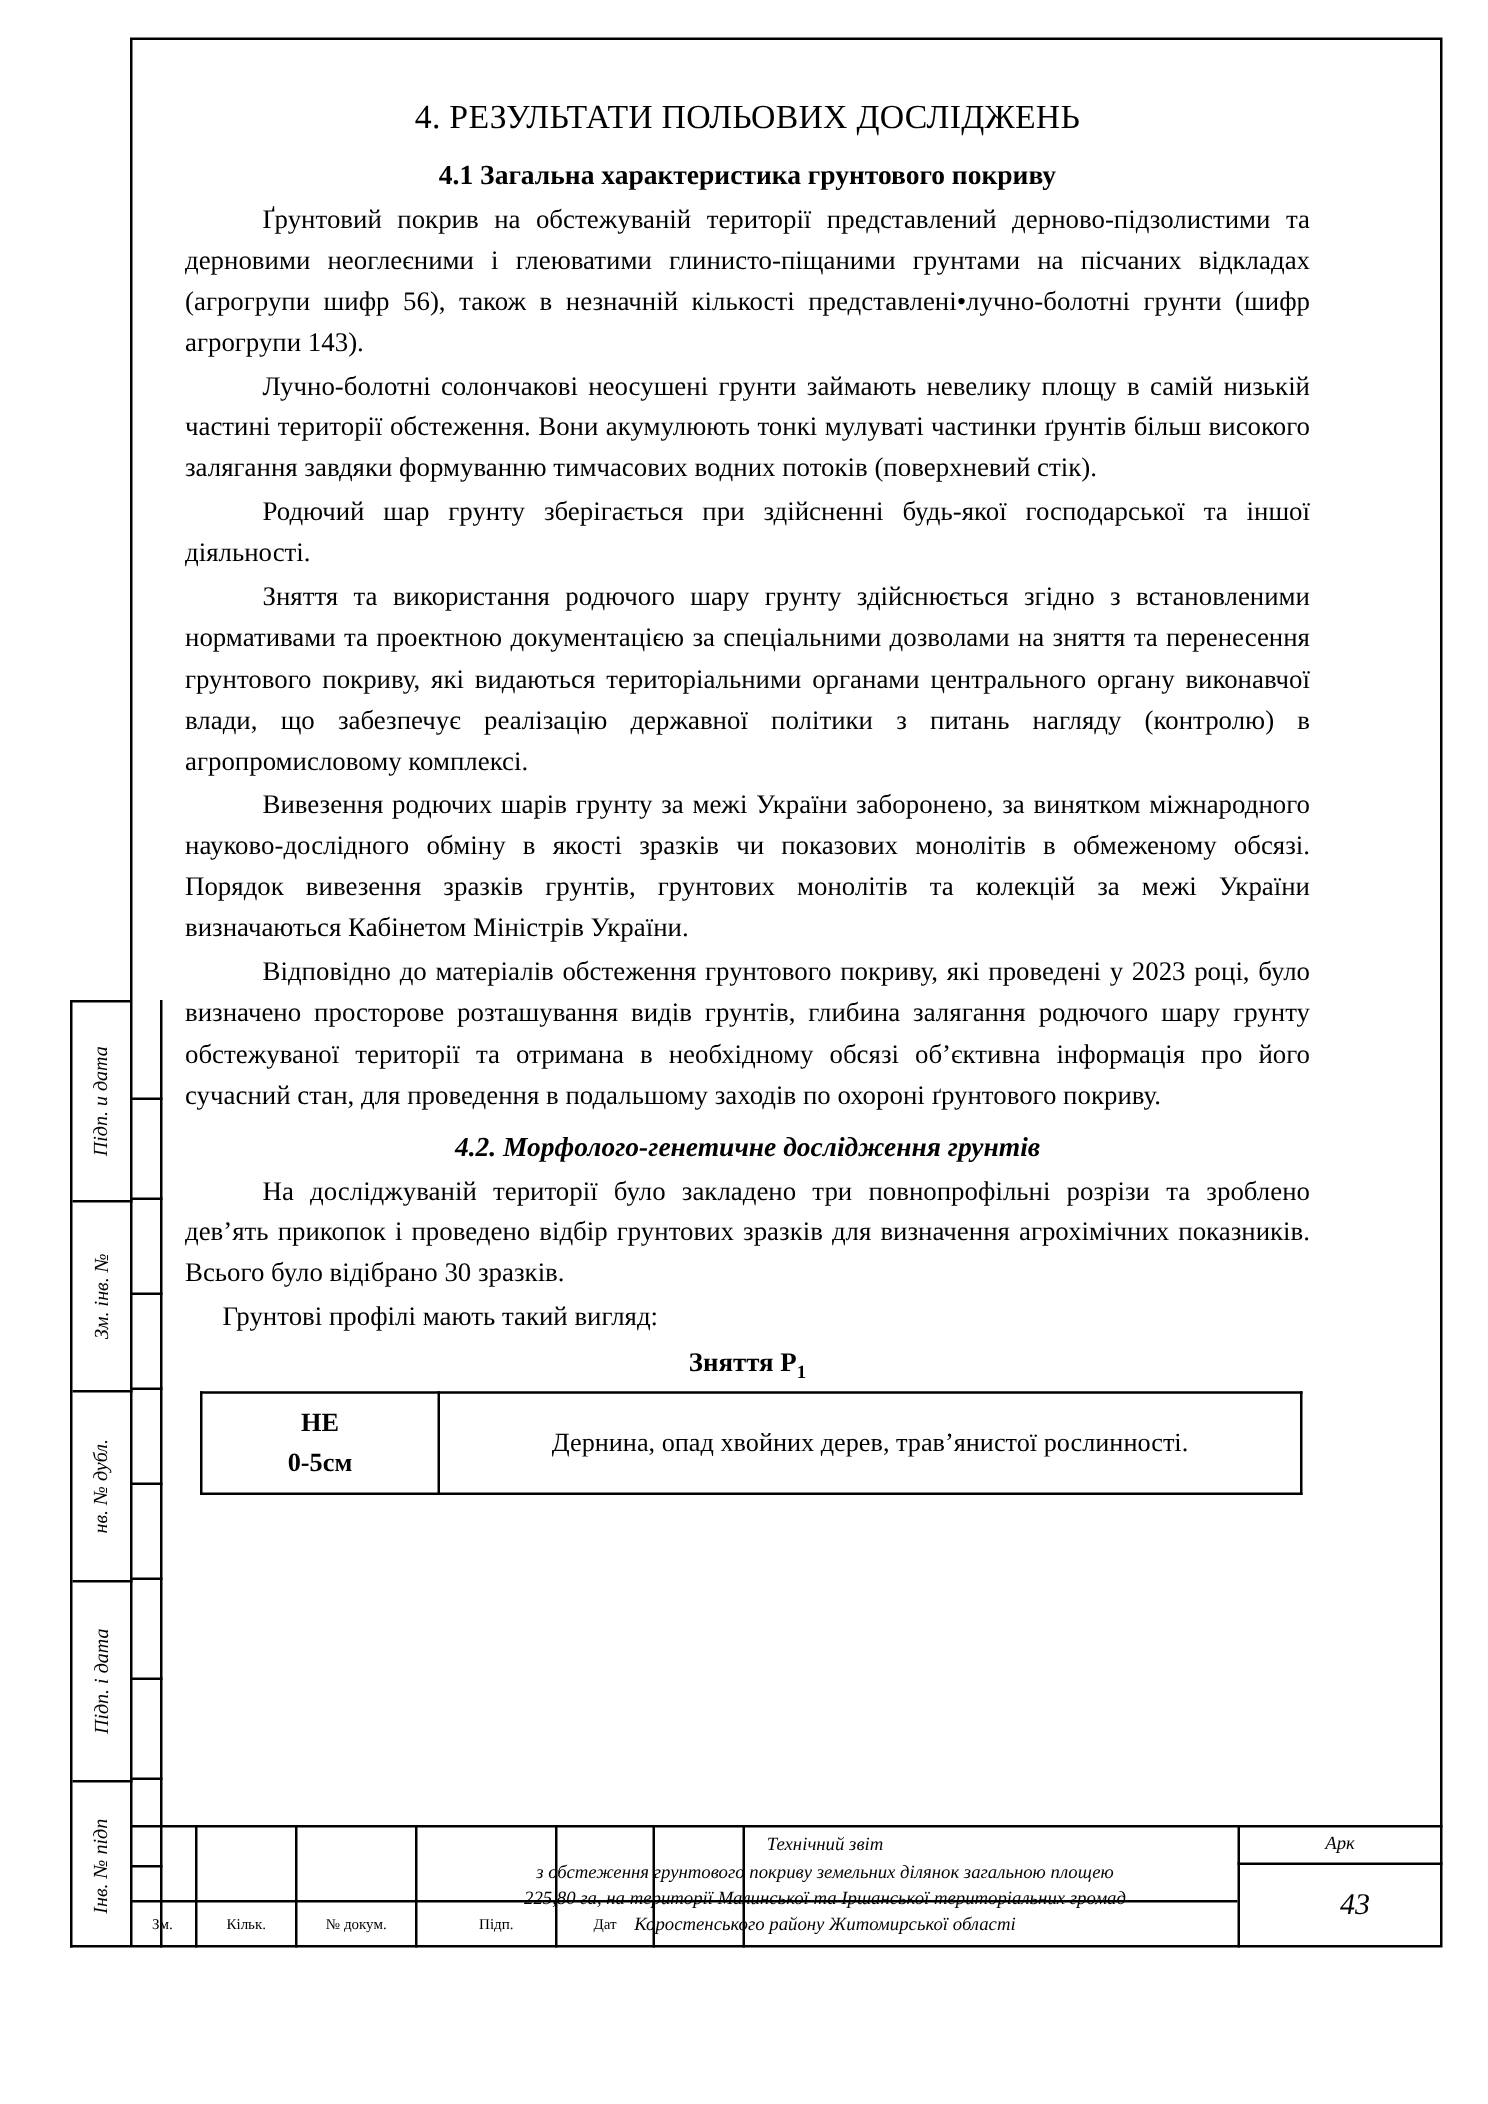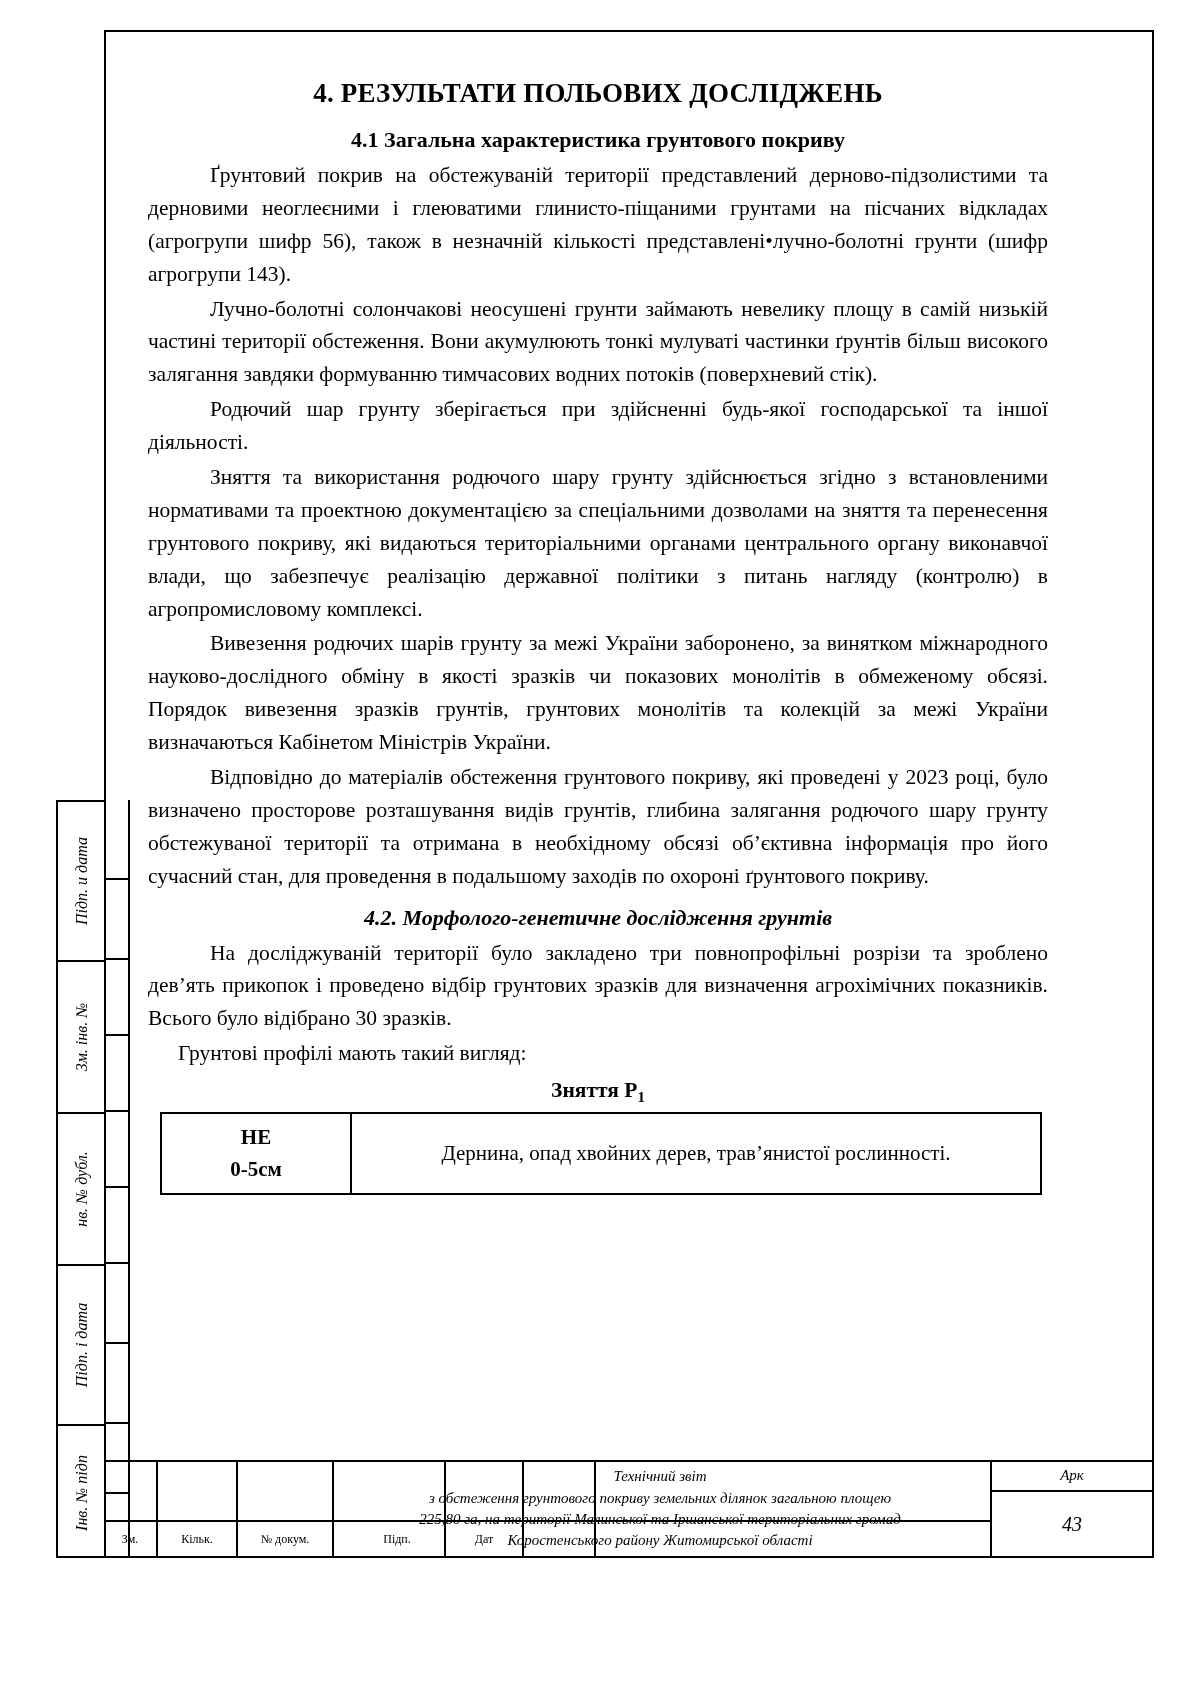--- a/index.html
+++ b/index.html
@@ -30,21 +30,21 @@
   .content {
     position: absolute;
     left: 148px;
     top: 78px;
     width: 900px;
     box-sizing: border-box;
   }
 
   h1.doc-title {
     font-size: 27px;
-    font-weight: bold;
+    font-weight: normal;
     text-align: center;
     margin: 0 0 18px 0;
     letter-spacing: 0.2px;
   }
 
   h2.section-head {
     font-size: 22px;
     font-weight: bold;
     text-align: center;
     margin: 0 0 6px 0;
@@ -191,22 +191,23 @@
     font-style: italic;
   }
   .tb-pagenum {
     position: absolute;
     left: 0; top: 30px;
     width: 164px;
     height: 68px;
     display: flex;
     align-items: center;
     justify-content: center;
-    font-size: 20px;
+    font-size: 24px;
     font-style: italic;
+    padding-left: 12px;
   }
   .tb-bottomrow {
     position: absolute;
     left: 104px;
     top: 1520px;
     width: 886px;
     height: 38px;
   }
   .tb-bottomrow .bcell {
     position: absolute;

